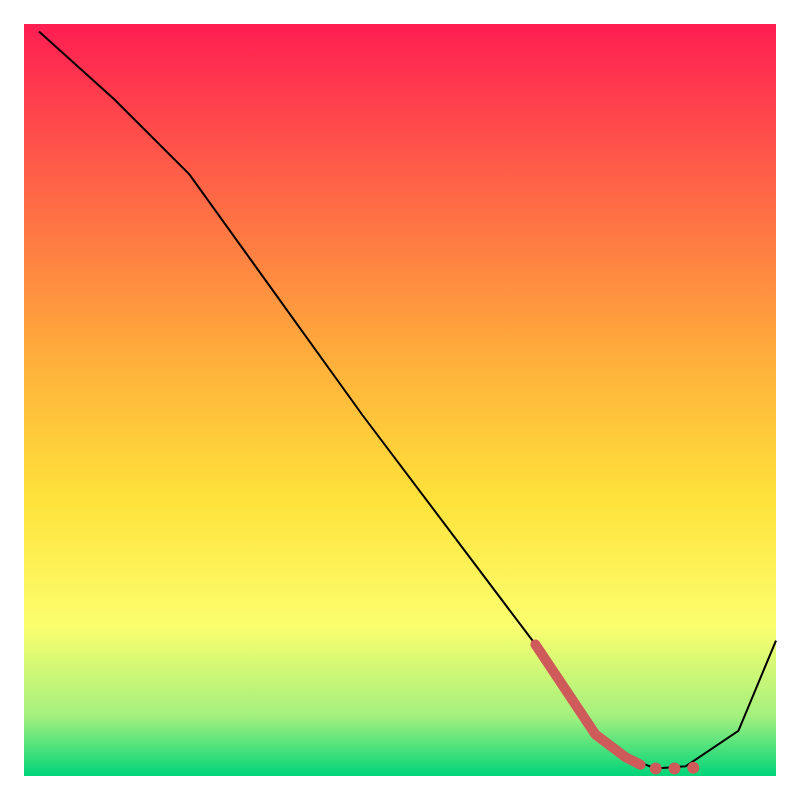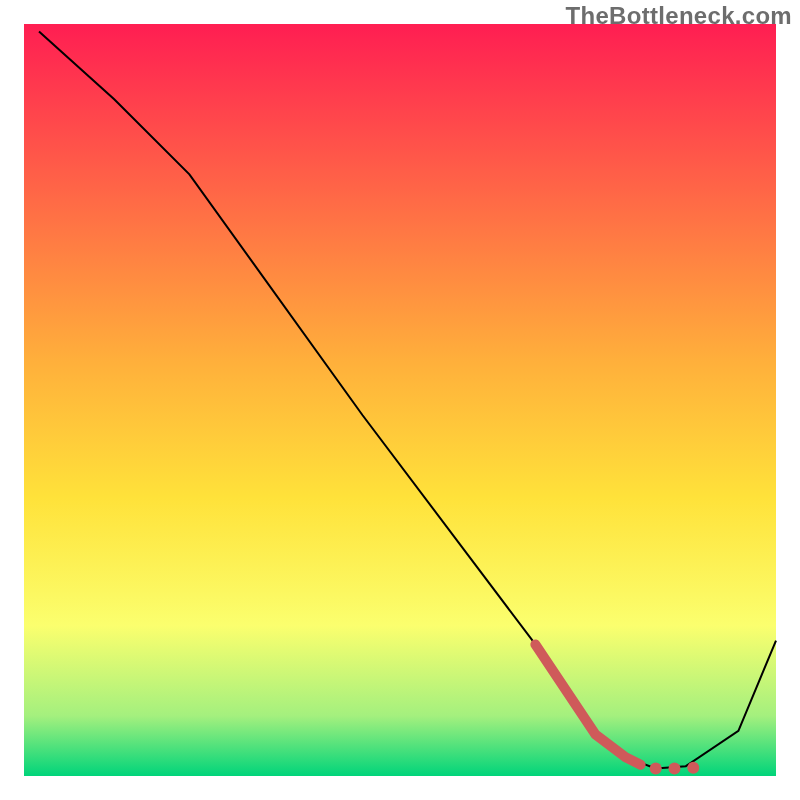--- a/index.html
+++ b/index.html
@@ -53,14 +53,13 @@
 
     <path id="curve-highlight" fill="none" stroke="#cf5a5a" stroke-width="10" stroke-linecap="round" d="M535.4 644.4 L595.5 734.6 L625.6 757.2 L640.6 764.7"></path>
 
     <g id="highlight-dots">
         <circle cx="655.7" cy="768.5" r="6" fill="#cf5a5a"></circle>
         <circle cx="674.5" cy="768.5" r="6" fill="#cf5a5a"></circle>
         <circle cx="693.3" cy="767.7" r="6" fill="#cf5a5a"></circle>
       </g>
   </svg>
 
-  <div class="watermark">TheBottleneck.com</div>
 </div>
 
 </body></html>

